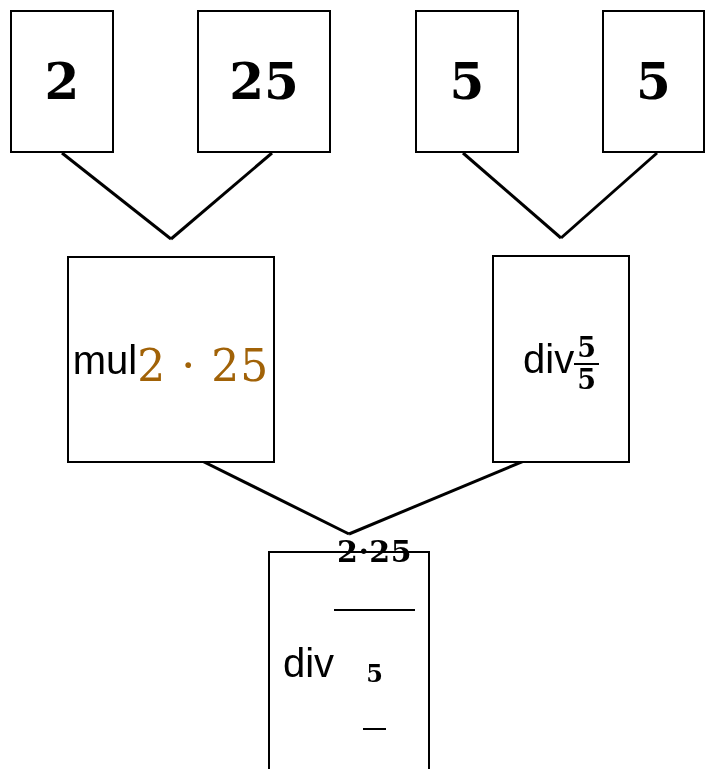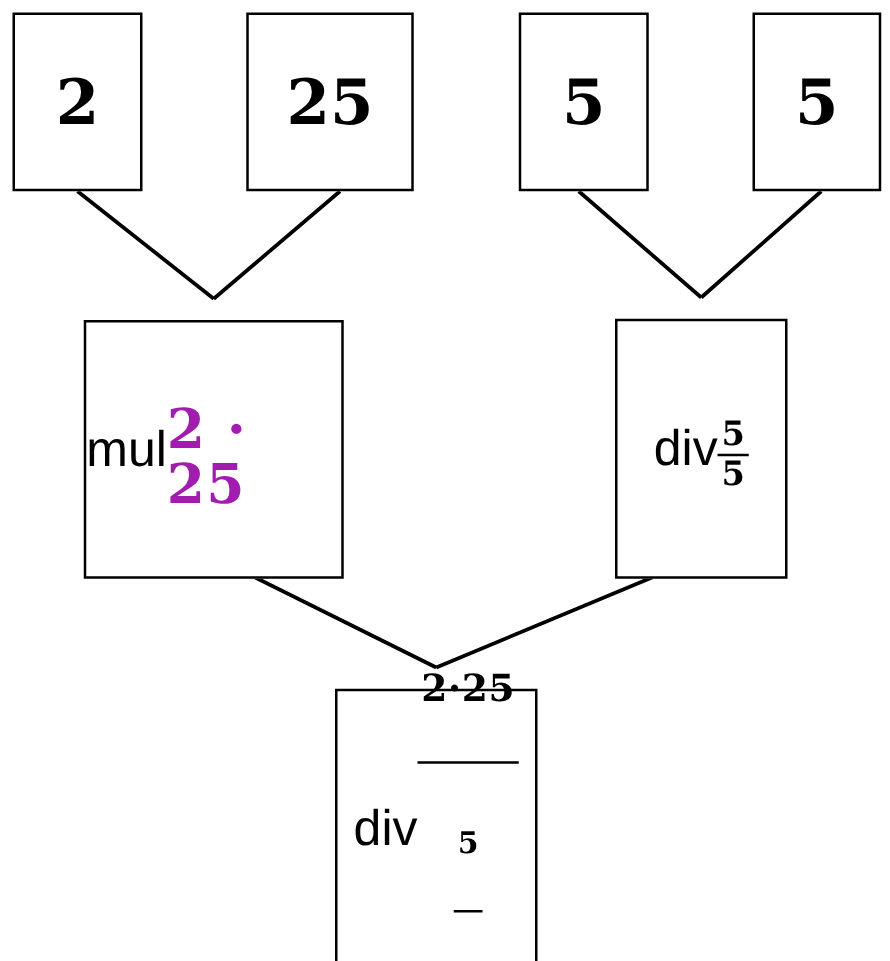--- a/index.html
+++ b/index.html
@@ -43,22 +43,22 @@
   }
   .op-label {
     font-family: "Liberation Sans", sans-serif;
     font-weight: 400;
     font-size: 40px;
     color: #000000;
     line-height: 1.05;
   }
   .op-expr {
     font-family: "DejaVu Serif", "Liberation Serif", serif;
-    font-weight: 700;
-    color: #a21caf;
+    font-weight: 400;
+    color: #a16207;
     line-height: 1;
   }
   .expr-large {
     font-size: 44px;
     letter-spacing: 1px;
   }
   
   .frac {
     display: inline-flex;
     flex-direction: column;

